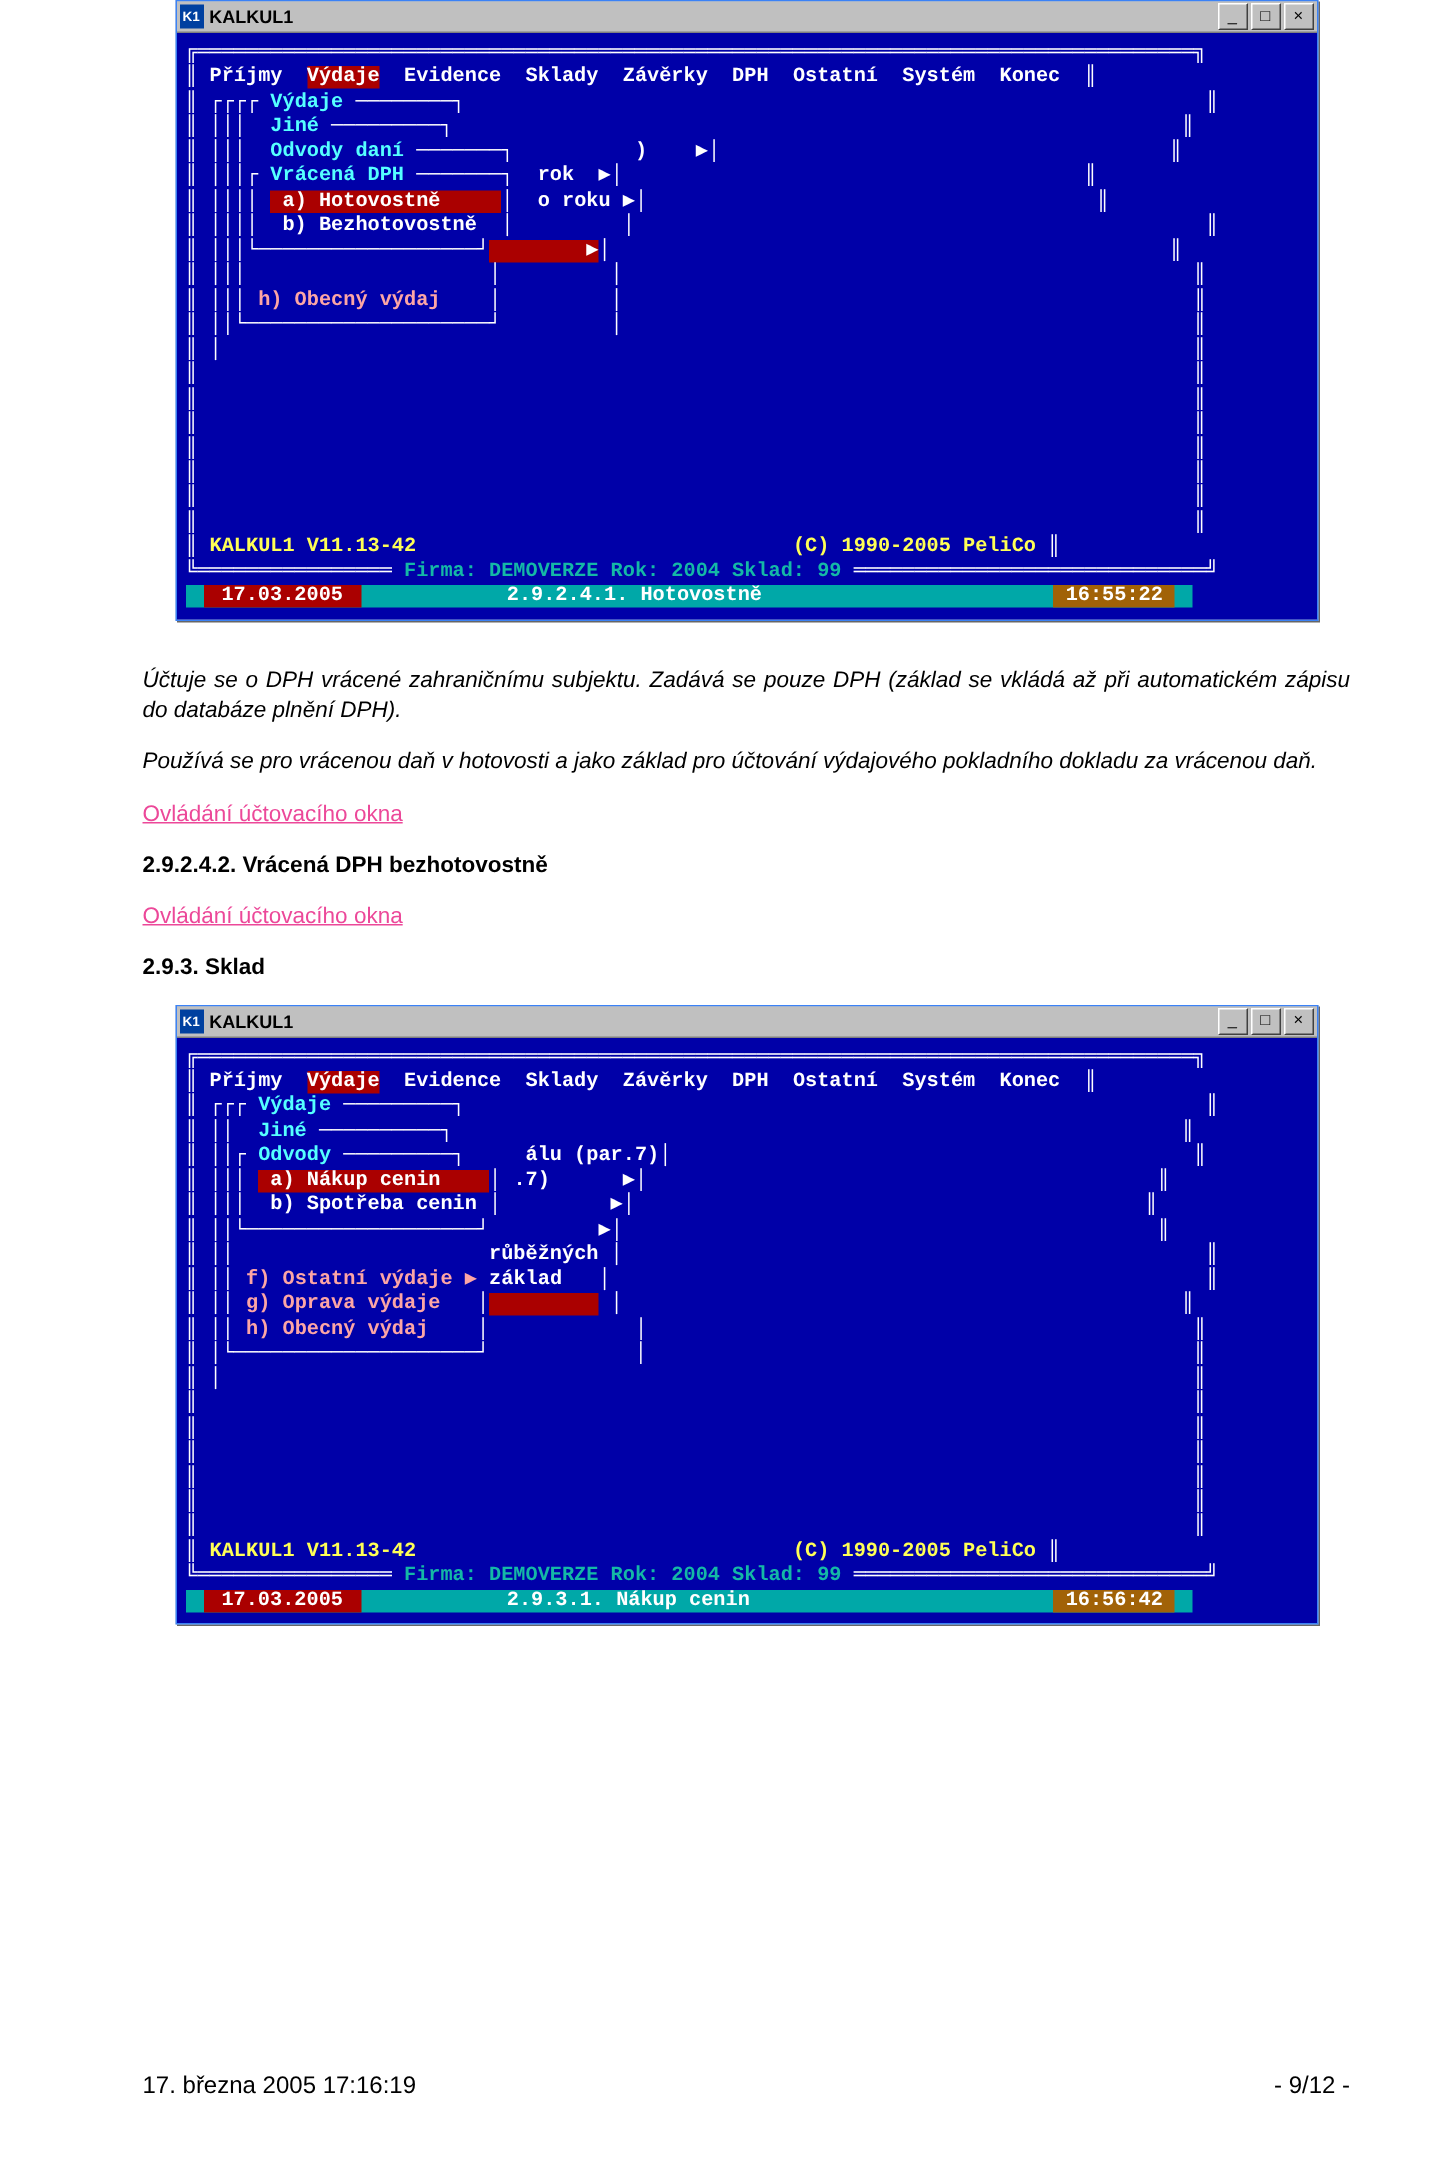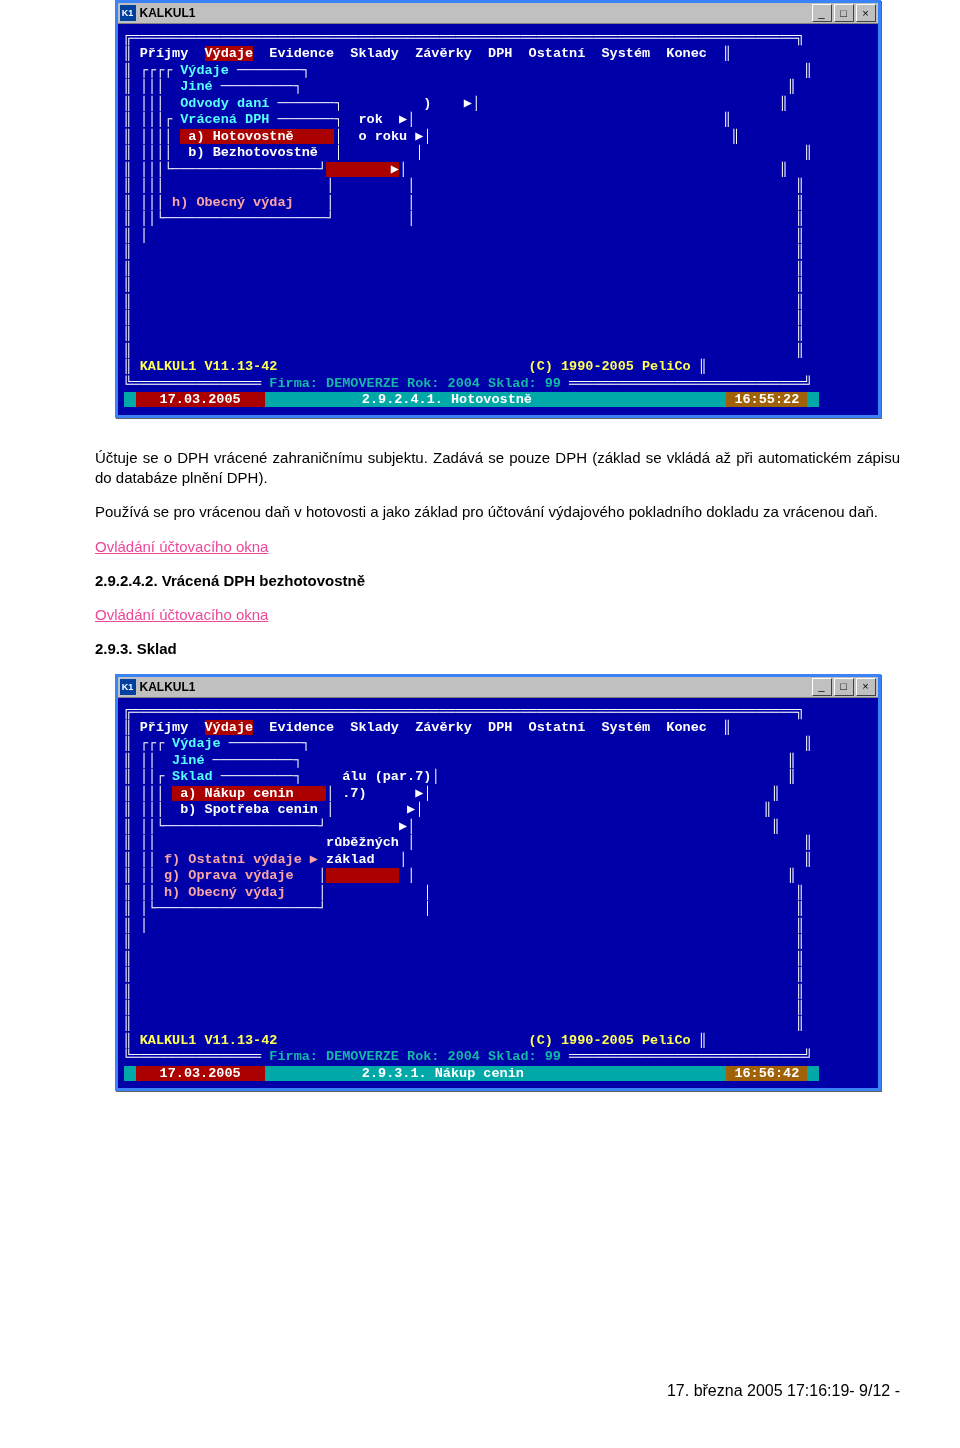--- a/index.html
+++ b/index.html
@@ -10,30 +10,30 @@
     color:#000;
     width:960px;
   }
   .page{
     padding:0 60px 20px 95px;
     box-sizing:border-box;
     min-height:1408px;
     position:relative;
   }
   p{margin:0 0 14px 0; line-height:1.35;}
-  p.justify{text-align:justify;}
+  p.justify{text-align:justify;font-style:italic;}
   a.link{color:#ec4899;}
   .heading{font-weight:bold; margin:14px 0;}
   
   
   .dos-window{
     width:760px;
     margin:0 auto 30px auto;
     background:#d4d0c8;
-    border:3px solid #3b82f6;
+    border:1px solid #3b82f6;
     box-shadow:1px 1px 0 #666;
   }
   .titlebar{
     display:flex;
     align-items:center;
     height:20px;
     background:#c0c0c0;
     border-bottom:1px solid #808080;
     font-size:12px;
     padding:0 2px;
@@ -64,30 +64,30 @@
     padding:6px 6px;
     box-sizing:border-box;
     line-height:1.22;
   }
   .dos-screen .hl{background:#aa0000;color:#fff;}
   .dos-screen .cyan{color:#55ffff;}
   .dos-screen .yellow{color:#ffff55;}
   .dos-screen .grey{color:#fca5a5;}
   .dos-screen .white{color:#14b8a6;}
   .statusbar{background:#00a8a8;color:#fff;padding:0 4px;}
-  .statusbar .date{background:#aa0000;color:#fff;padding:0 24px;text-align:right;}
+  .statusbar .date{background:#aa0000;color:#fff;padding:0 12px;text-align:right;}
   .statusbar .time{background:#a16207;color:#fff;padding:0 8px;}
 
   .page-footer{
     position:absolute;
     bottom:8px;
     left:95px;
     right:60px;
     display:flex;
-    justify-content:flex-end;
+    justify-content:space-between;
     font-size:16px;
     color:#000;
   }
 </style>
 </head>
 <body>
 
 <div class="page">
 
   <div class="dos-window">
@@ -135,21 +135,21 @@
       <div class="tb-icon">K1</div>
       <div class="tb-title">KALKUL1</div>
       <div class="winbtn">_</div>
       <div class="winbtn">□</div>
       <div class="winbtn">×</div>
     </div>
 <div class="dos-screen">╔══════════════════════════════════════════════════════════════════════════════════╗
 ║ <span>Příjmy</span>  <span class="hl">Výdaje</span>  <span>Evidence</span>  <span>Sklady</span>  <span>Závěrky</span>  <span>DPH</span>  <span>Ostatní</span>  <span>Systém</span>  <span>Konec</span>  ║
 ║ ┌┌┌ <span class="cyan">Výdaje</span> ─────────┐                                                             ║
 ║ ││  <span class="cyan">Jiné</span> ──────────┐                                                            ║
-║ ││┌ <span class="cyan">Sklad</span> ─────────┐     <span>álu (par.7)</span>│                                           ║
+║ ││┌ <span class="cyan">Odvody</span> ─────────┐     <span>álu (par.7)</span>│                                           ║
 ║ │││ <span class="hl"> <span>a)</span> <span>Nákup cenin</span>    </span>│ <span>.7)      ▶</span>│                                          ║
 ║ │││  <span><span>b)</span> <span>Spotřeba cenin</span></span> │         <span>▶</span>│                                          ║
 ║ ││└───────────────────┘         <span>▶</span>│                                            ║
 ║ ││                     <span>růběžných</span> │                                                ║
 ║ ││ <span class="grey">f) Ostatní výdaje ▶</span> <span>základ</span>   │                                                 ║
 ║ ││ <span class="grey">g) Oprava výdaje</span>   │<span class="hl">         </span> │                                              ║
 ║ ││ <span class="grey">h) Obecný výdaj</span>    │            │                                             ║
 ║ │└────────────────────┘            │                                             ║
 ║ │                                                                                ║
 ║                                                                                  ║

